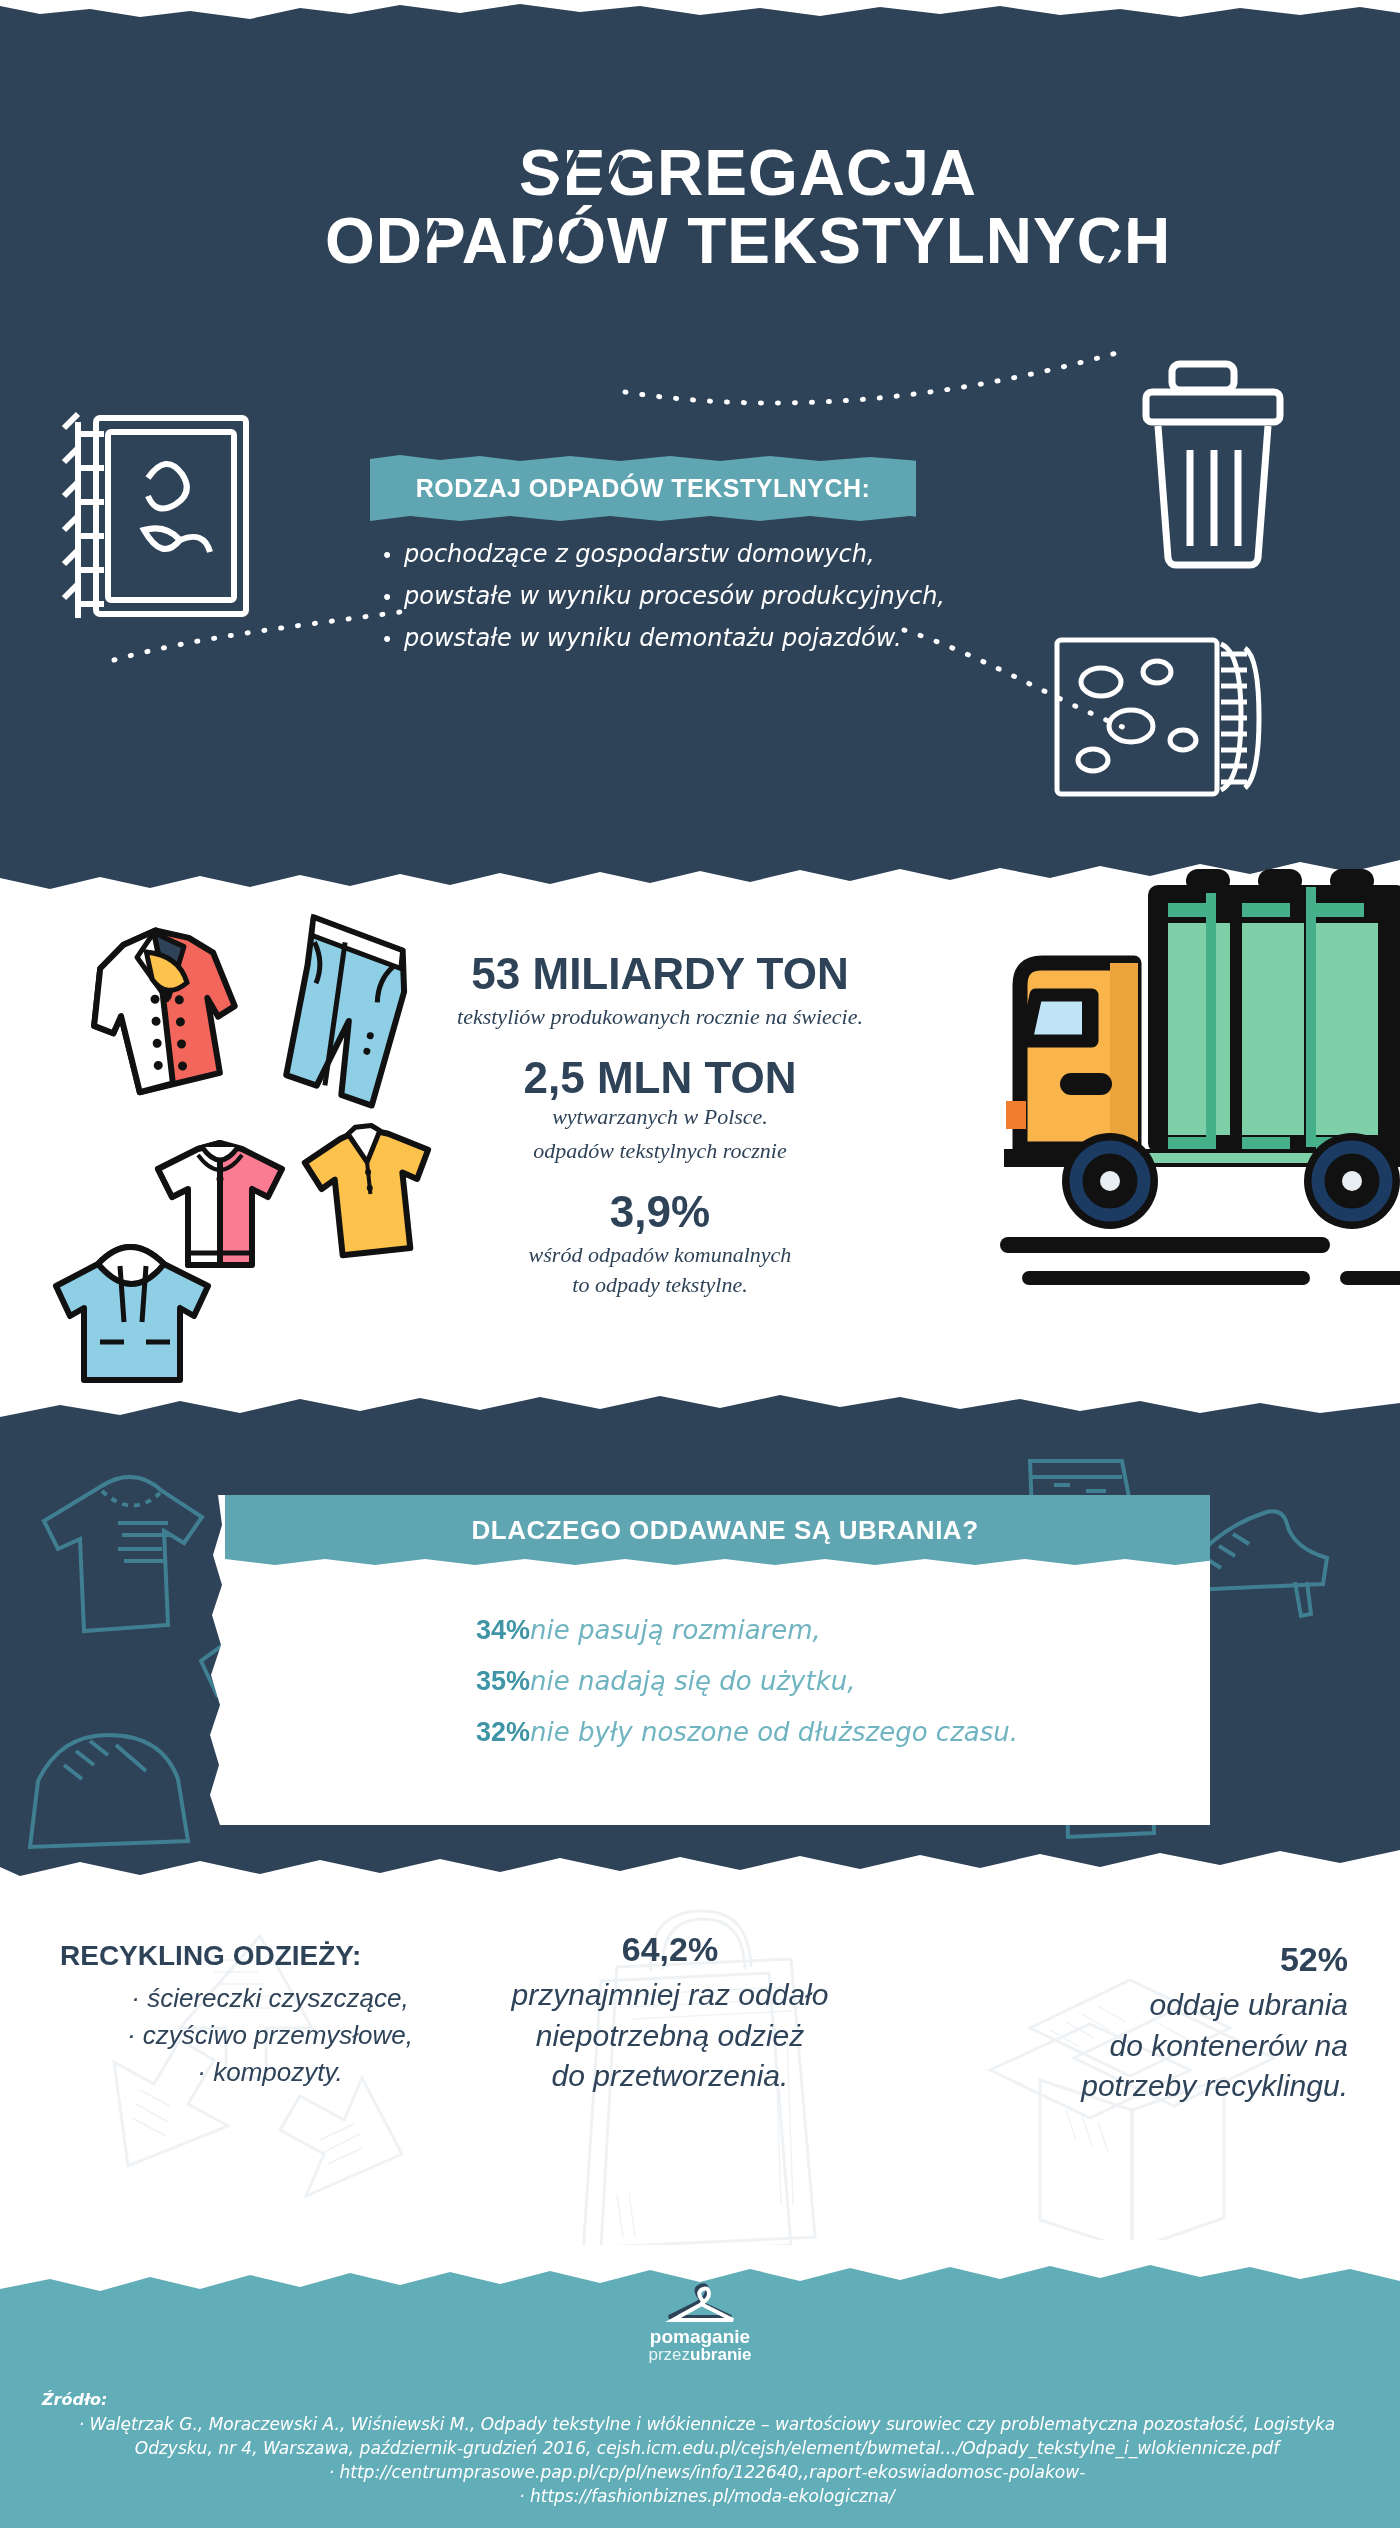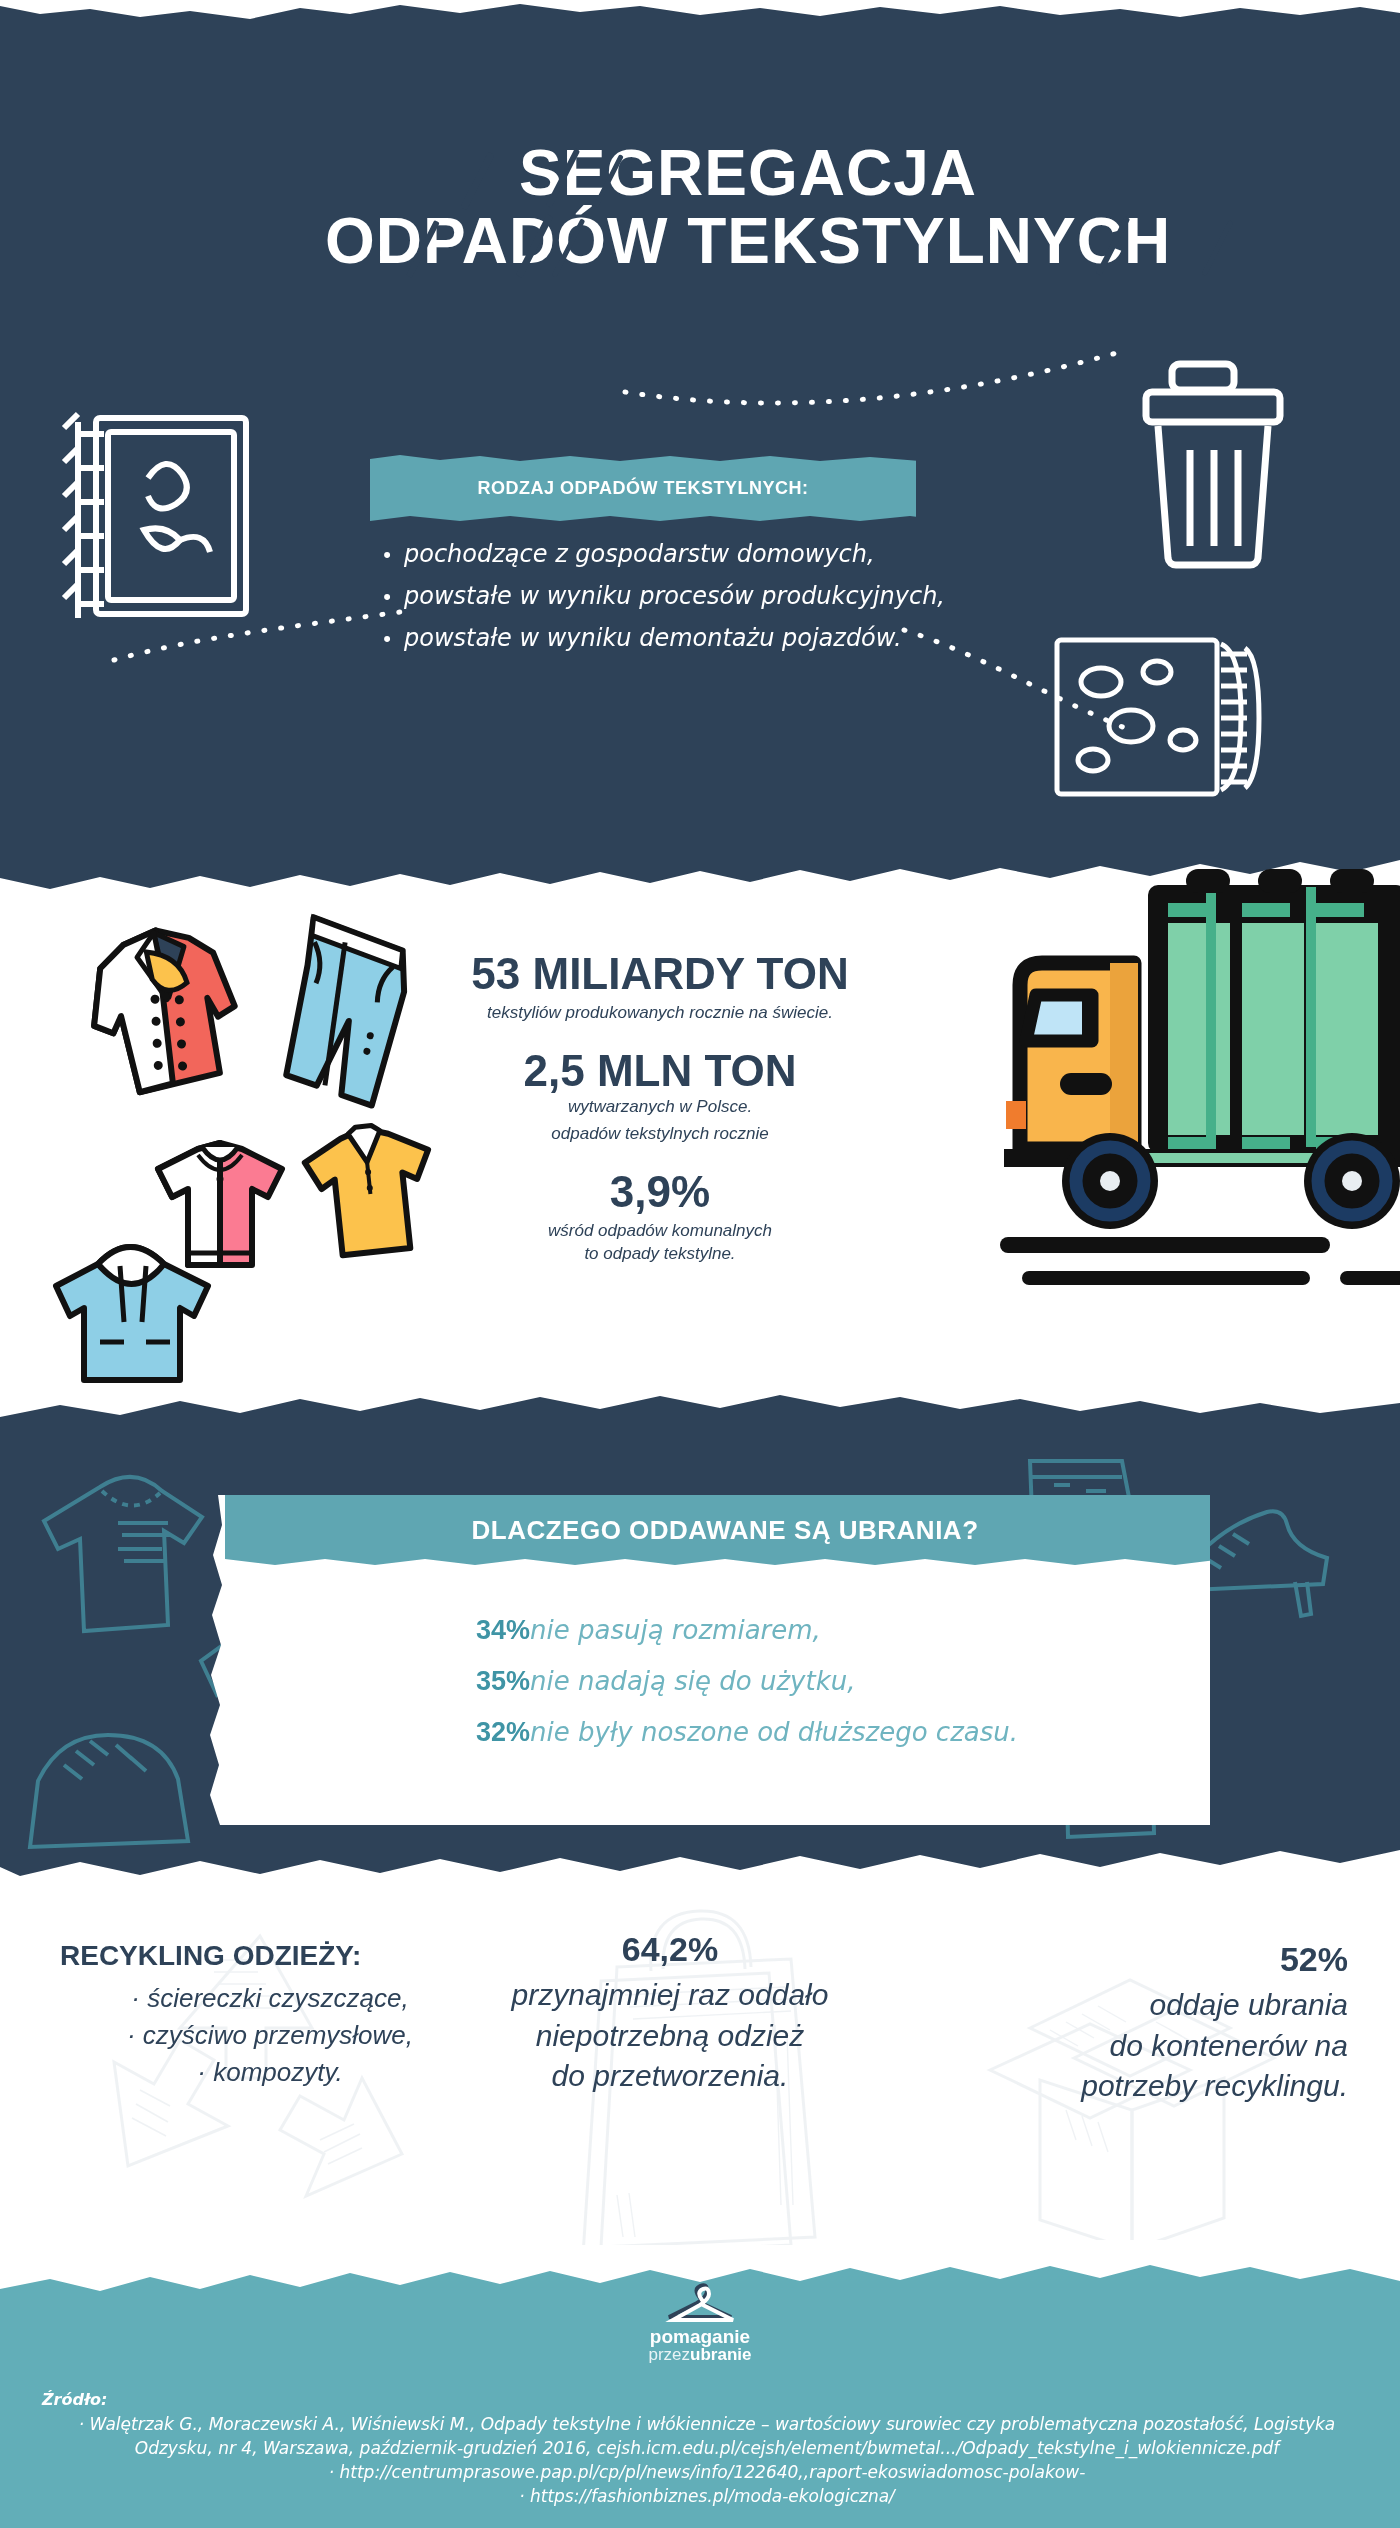--- a/index.html
+++ b/index.html
@@ -38,32 +38,32 @@
 
   
   .teal-banner{
     background:#5fa6b2;color:#ffffff;font-weight:bold;
     font-family:"Liberation Sans", sans-serif;
     letter-spacing:0.5px;text-align:center;
     -webkit-clip-path:polygon(0 4px,30px 0,70px 5px,110px 1px,150px 6px,200px 1px,250px 6px,300px 1px,350px 6px,400px 1px,450px 6px,500px 2px,550px 6px,600px 1px,640px 5px,660px 2px,660px 100%,620px calc(100% - 5px),580px 100%,540px calc(100% - 5px),490px 100%,440px calc(100% - 5px),390px 100%,340px calc(100% - 5px),290px 100%,240px calc(100% - 5px),190px 100%,140px calc(100% - 5px),90px 100%,40px calc(100% - 5px),0 100%);
     clip-path:polygon(0 4px,30px 0,70px 5px,110px 1px,150px 6px,200px 1px,250px 6px,300px 1px,350px 6px,400px 1px,450px 6px,500px 2px,550px 6px,600px 1px,640px 5px,660px 2px,660px 100%,620px calc(100% - 5px),580px 100%,540px calc(100% - 5px),490px 100%,440px calc(100% - 5px),390px 100%,340px calc(100% - 5px),290px 100%,240px calc(100% - 5px),190px 100%,140px calc(100% - 5px),90px 100%,40px calc(100% - 5px),0 100%);
   }
 
-  #kinds-banner{left:370px;top:455px;width:546px;height:66px;line-height:66px;font-size:18px;}
+  #kinds-banner{left:370px;top:455px;width:546px;height:66px;line-height:66px;font-size:25px;}
 
   
   #kinds-list{left:370px;top:540px;width:720px;color:#ffffff;}
   #kinds-list .row{display:flex;align-items:baseline;margin:0 0 14px 0;font-size:24px;}
   #kinds-list .bu{width:34px;text-align:center;font-size:22px;}
 
   
   #stats-wrap{position:absolute;left:0;top:930px;width:1400px;height:470px;}
   #stats-text{position:absolute;left:380px;top:20px;width:560px;text-align:center;color:#2e4258;}
   .stat-num{font-family:"Liberation Sans",sans-serif;font-weight:bold;font-size:44px;letter-spacing:0px;line-height:1.1;}
-  .stat-sub{font-family:Liberation Sans, sans-serif;font-style:italic;font-size:17px;line-height:1.35;margin-top:4px;}
+  .stat-sub{font-family:Liberation Serif, serif;font-style:italic;font-size:22px;line-height:1.35;margin-top:4px;}
   .stat-block{margin-bottom:22px;}
 
   
   #band-why{
     position:absolute;left:0;top:1395px;width:1400px;height:490px;background:#2e4258;
     -webkit-clip-path: polygon(0 22px,60px 10px,120px 20px,180px 6px,240px 18px,300px 4px,360px 16px,420px 3px,480px 15px,540px 2px,600px 14px,660px 1px,720px 13px,780px 0px,840px 12px,900px 2px,960px 14px,1020px 4px,1080px 16px,1140px 6px,1200px 18px,1260px 8px,1320px 18px,1400px 8px,1400px 455px,1340px 468px,1280px 456px,1220px 470px,1160px 458px,1100px 472px,1040px 459px,980px 473px,920px 460px,860px 474px,800px 461px,740px 475px,680px 462px,620px 476px,560px 463px,500px 477px,440px 464px,380px 478px,320px 465px,260px 479px,200px 466px,140px 480px,80px 467px,20px 481px,0 472px);
     clip-path: polygon(0 22px,60px 10px,120px 20px,180px 6px,240px 18px,300px 4px,360px 16px,420px 3px,480px 15px,540px 2px,600px 14px,660px 1px,720px 13px,780px 0px,840px 12px,900px 2px,960px 14px,1020px 4px,1080px 16px,1140px 6px,1200px 18px,1260px 8px,1320px 18px,1400px 8px,1400px 455px,1340px 468px,1280px 456px,1220px 470px,1160px 458px,1100px 472px,1040px 459px,980px 473px,920px 460px,860px 474px,800px 461px,740px 475px,680px 462px,620px 476px,560px 463px,500px 477px,440px 464px,380px 478px,320px 465px,260px 479px,200px 466px,140px 480px,80px 467px,20px 481px,0 472px);
   }
 
   

